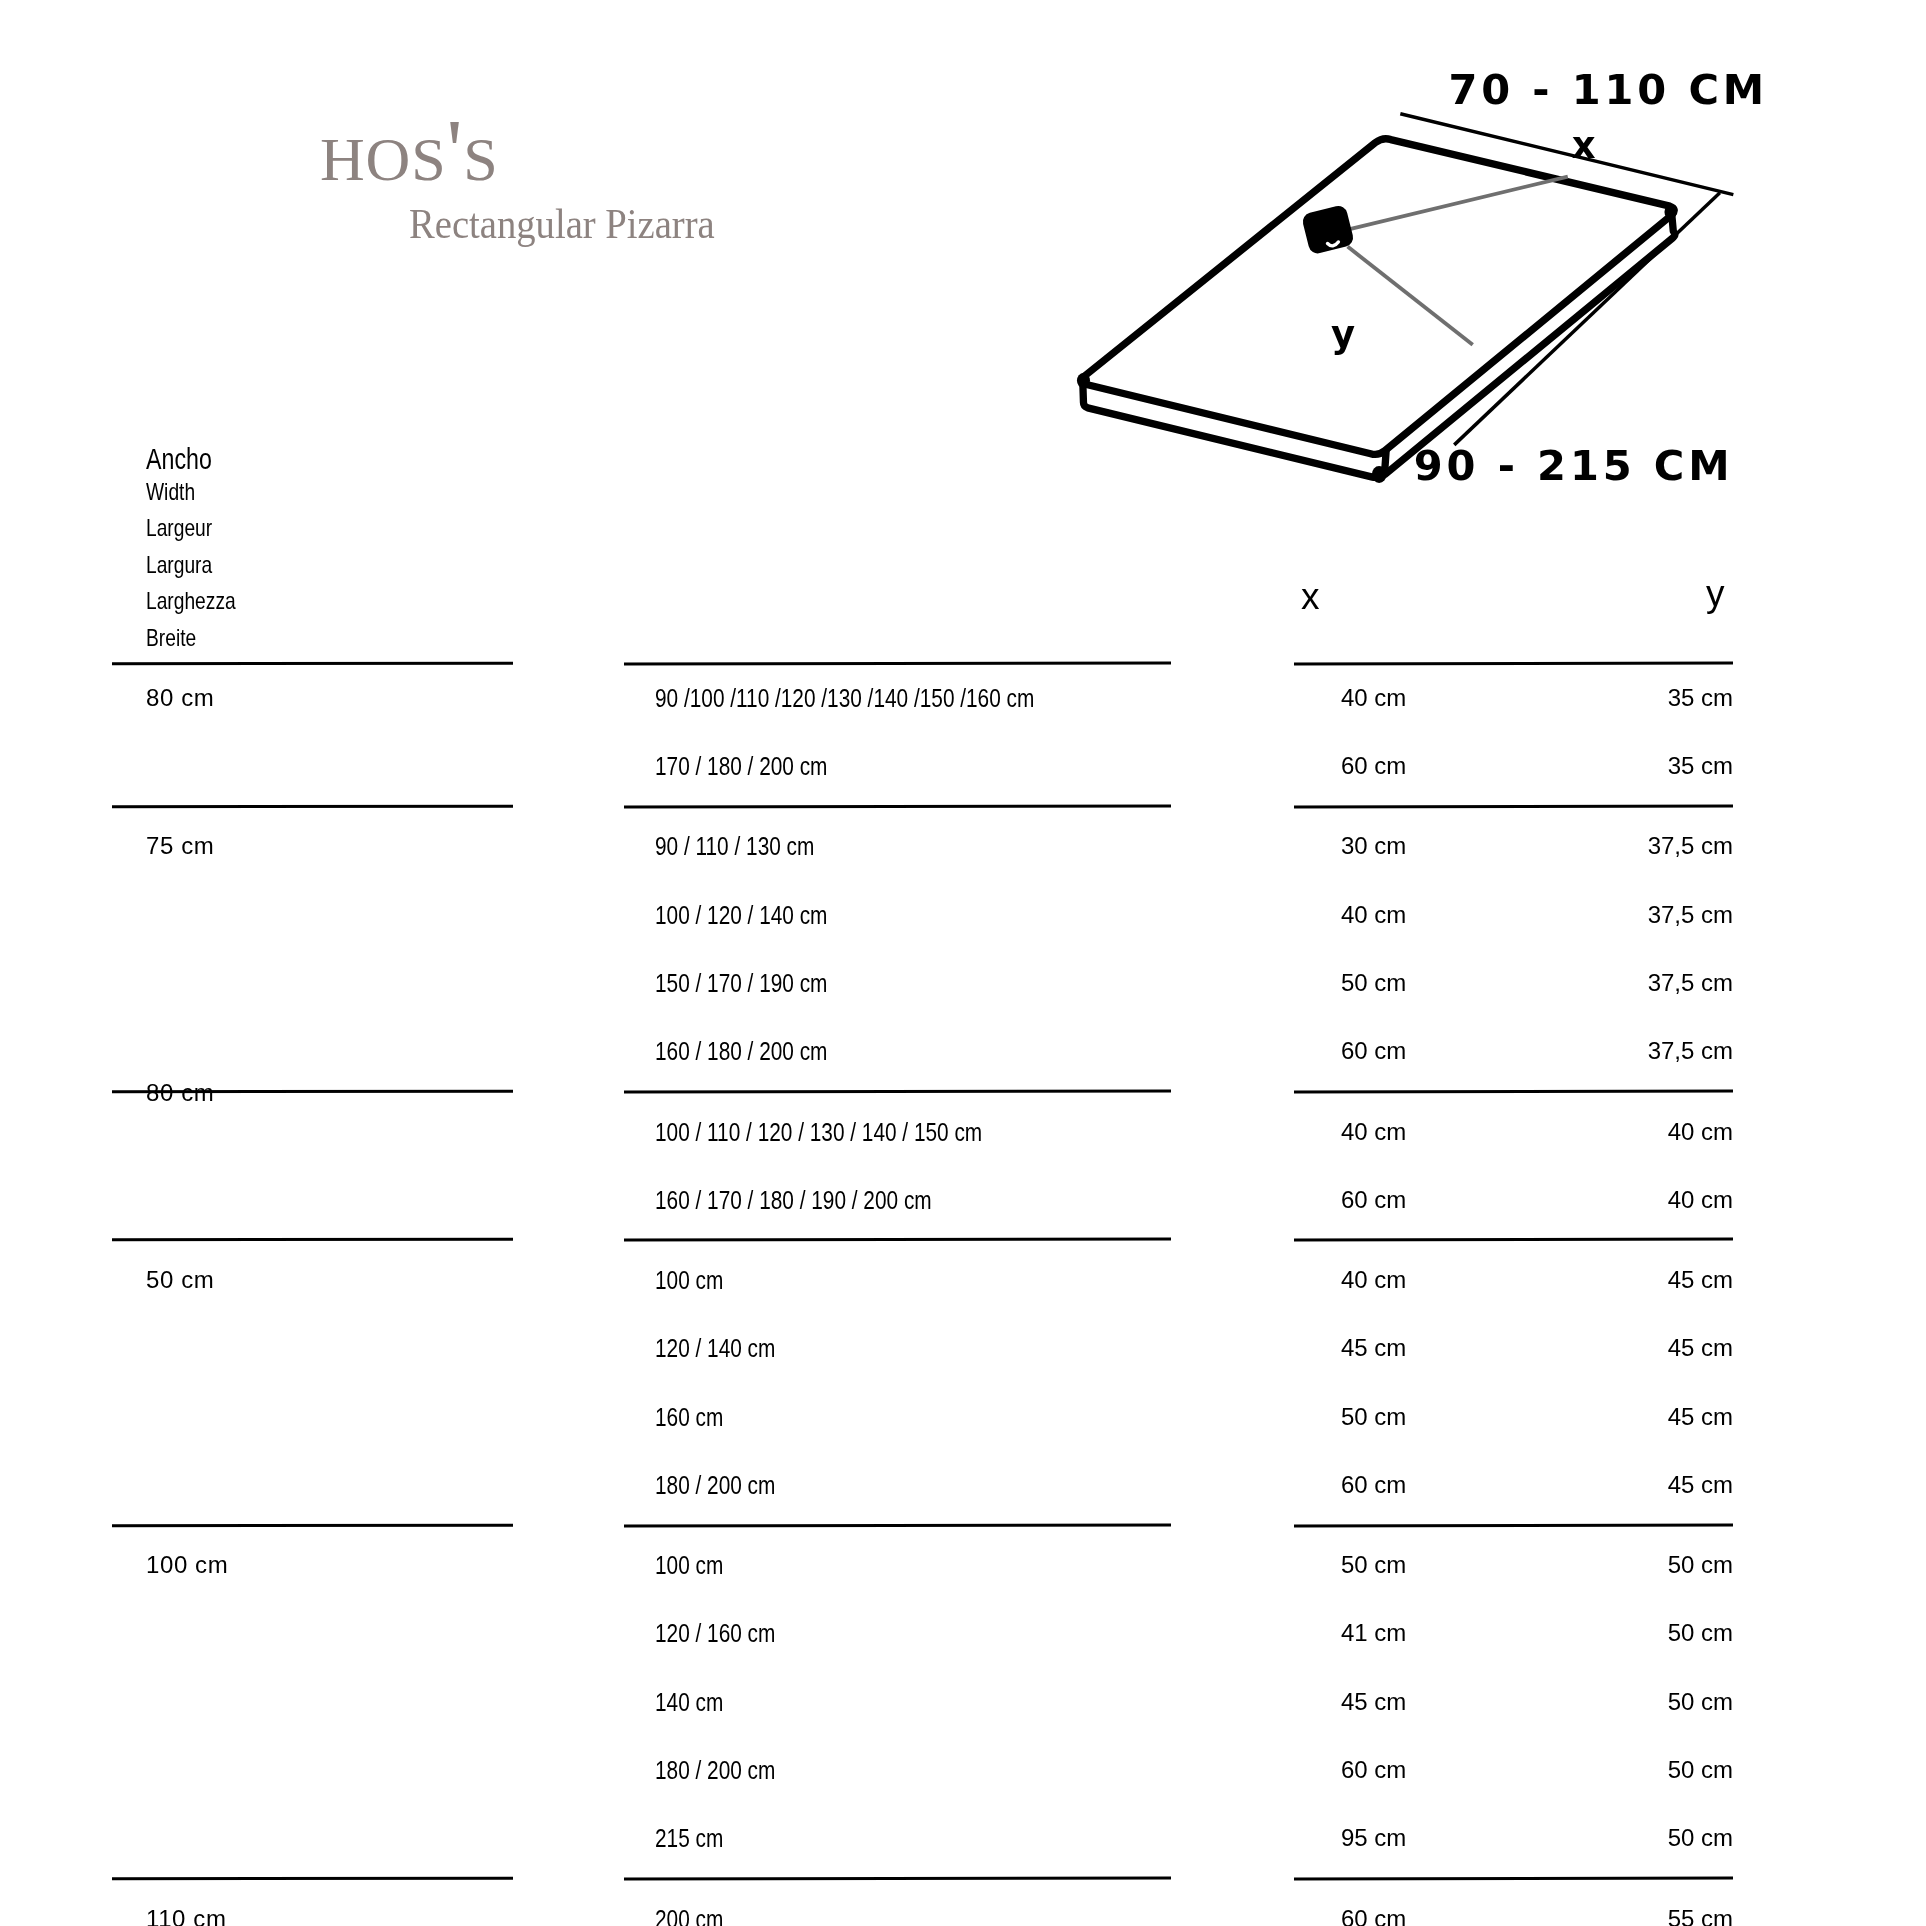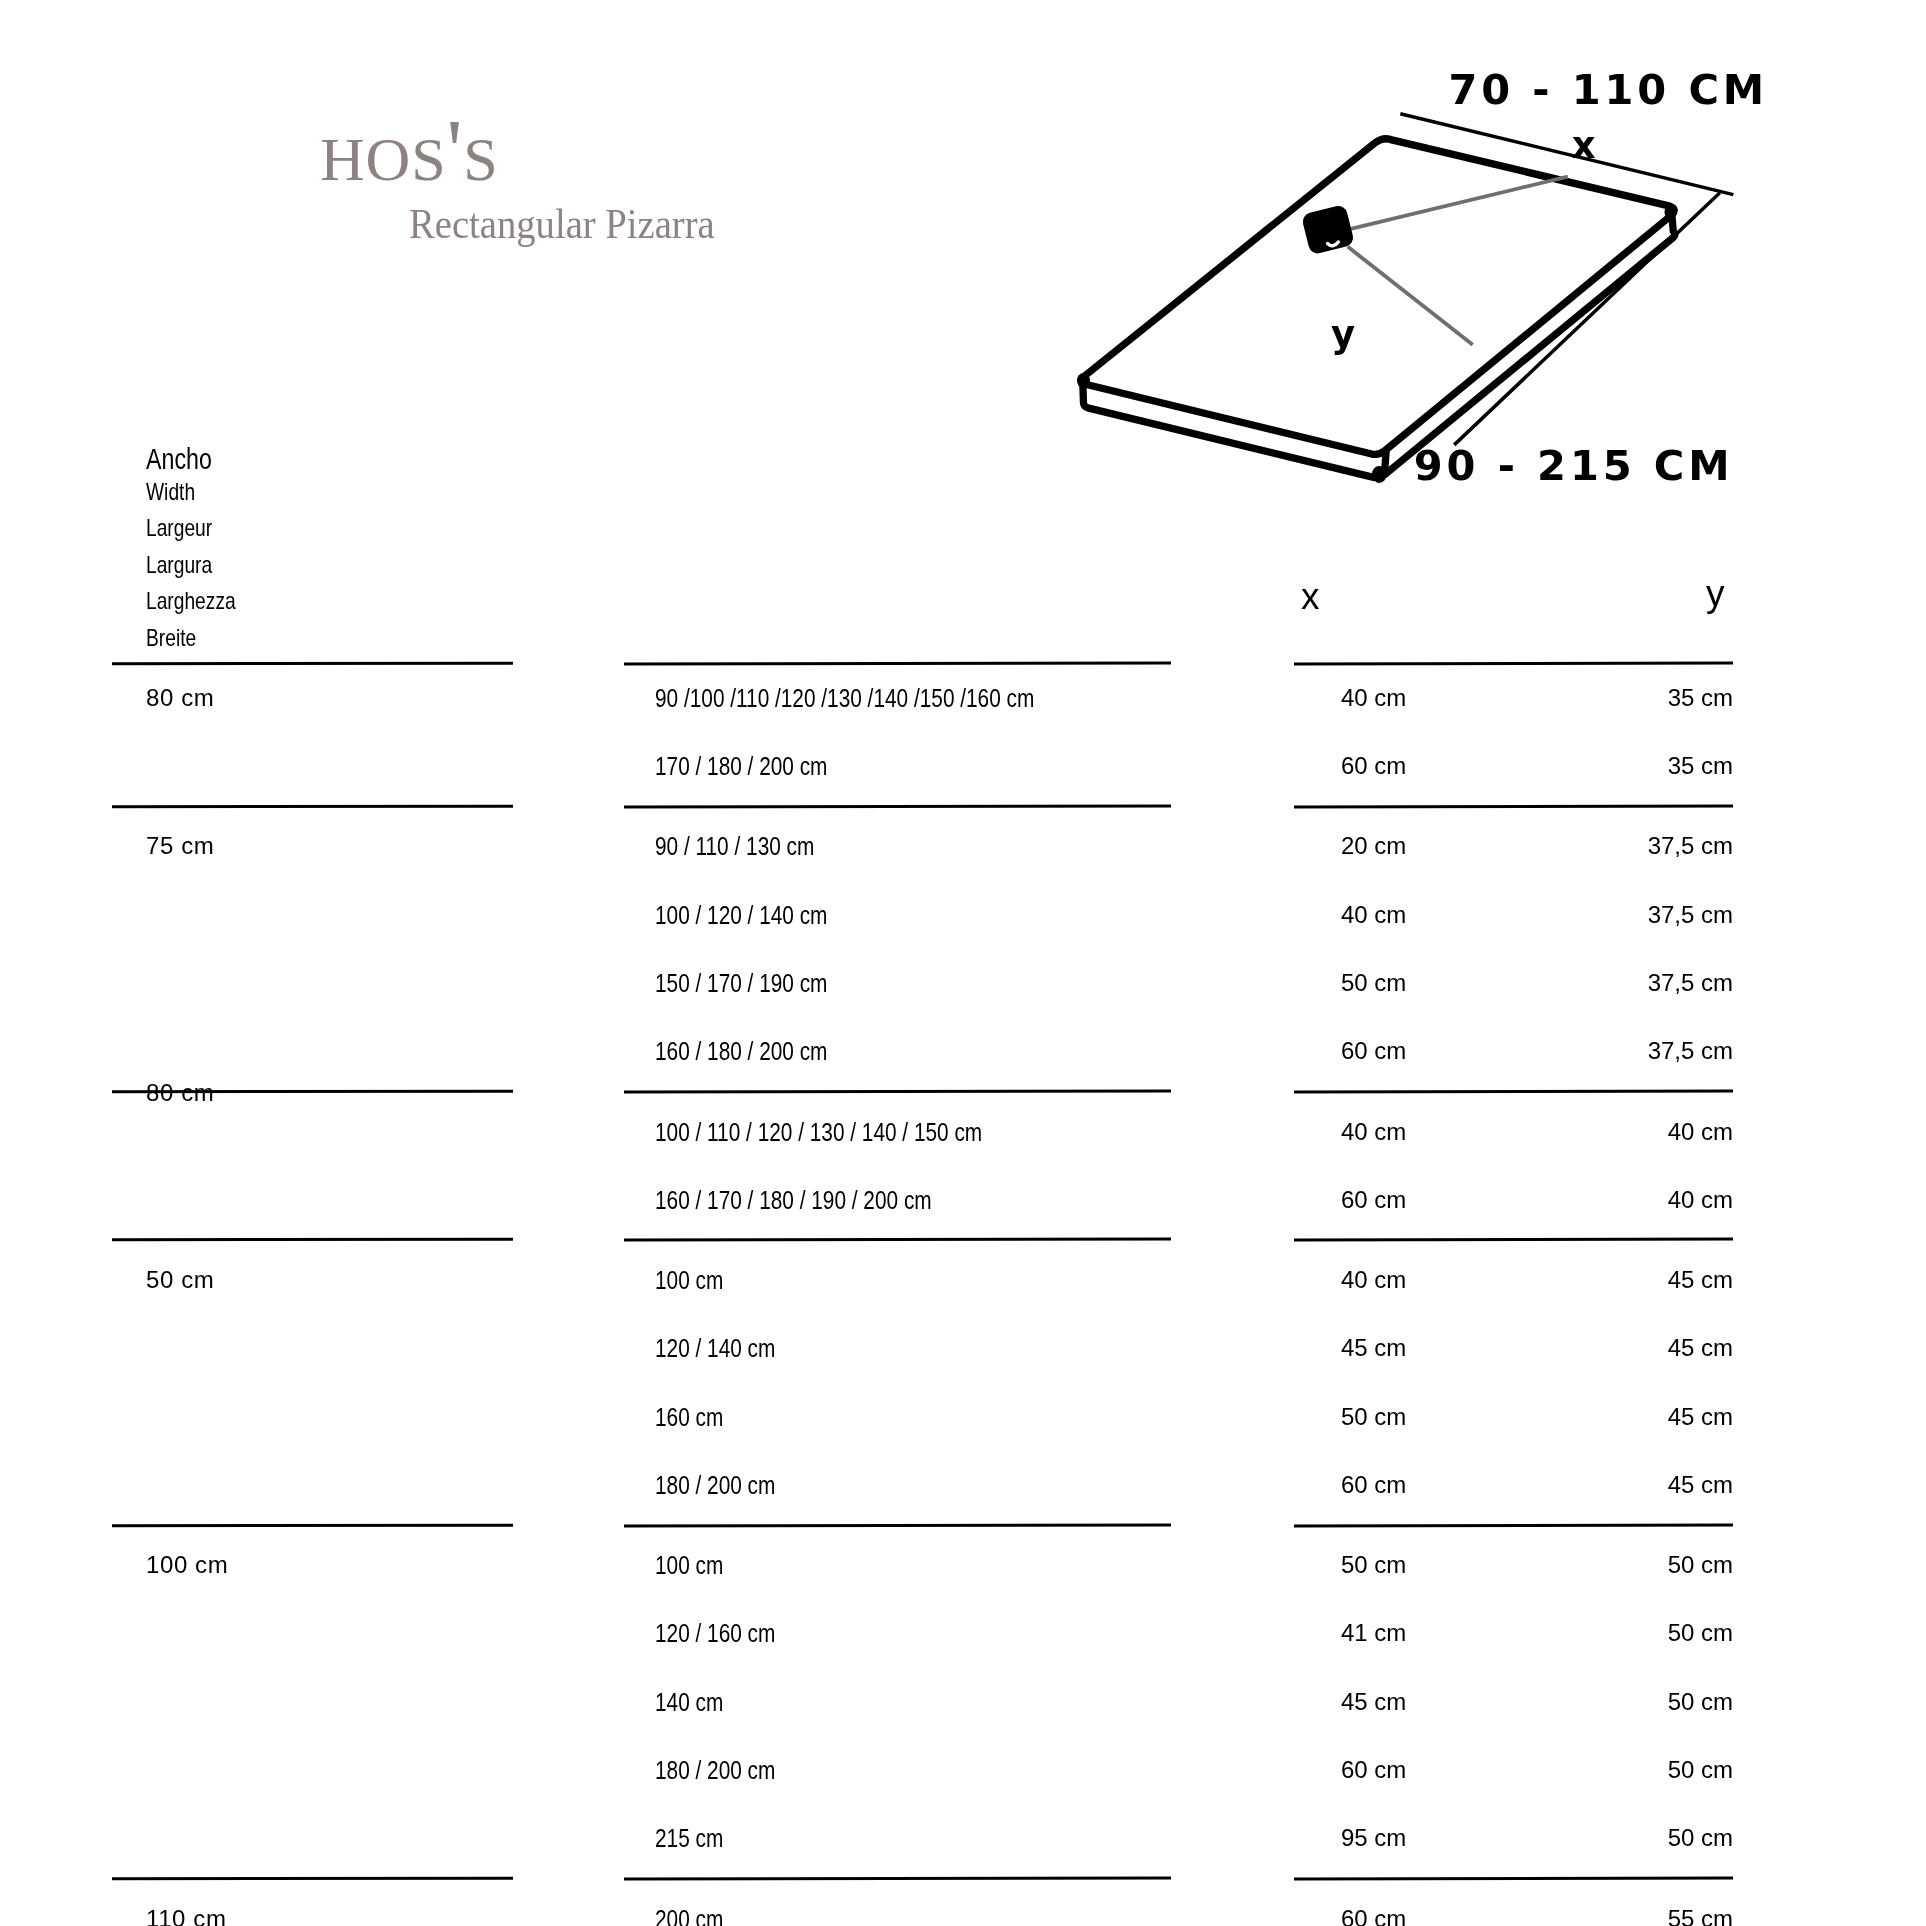--- a/index.html
+++ b/index.html
@@ -192,21 +192,21 @@
       <div class="cell xy-val" style="left: 1341px; top: 684px;">40 cm</div>
       <div class="cell xy-val right" style="right: 193px; top: 684px;">35 cm</div>
       <div class="cell largo-val" style="left: 655px; top: 752px;">170 / 180 / 200 cm</div>
       <div class="cell xy-val" style="left: 1341px; top: 752px;">60 cm</div>
       <div class="cell xy-val right" style="right: 193px; top: 752px;">35 cm</div>
       <div class="rule skew" style="left: 112px; top: 805px; width: 401px;"></div>
       <div class="rule skew" style="left: 624px; top: 805px; width: 547px;"></div>
       <div class="rule skew" style="left: 1294px; top: 805px; width: 439px;"></div>
       <div class="cell ancho-val" style="left: 146px; top: 832px;">75 cm</div>
       <div class="cell largo-val" style="left: 655px; top: 832px;">90 / 110 / 130 cm</div>
-      <div class="cell xy-val" style="left: 1341px; top: 832px;">20 cm</div>
+      <div class="cell xy-val" style="left: 1341px; top: 832px;">30 cm</div>
       <div class="cell xy-val right" style="right: 193px; top: 832px;">37,5 cm</div>
       <div class="cell largo-val" style="left: 655px; top: 901px;">100 / 120 / 140 cm</div>
       <div class="cell xy-val" style="left: 1341px; top: 901px;">40 cm</div>
       <div class="cell xy-val right" style="right: 193px; top: 901px;">37,5 cm</div>
       <div class="cell largo-val" style="left: 655px; top: 969px;">150 / 170 / 190 cm</div>
       <div class="cell xy-val" style="left: 1341px; top: 969px;">50 cm</div>
       <div class="cell xy-val right" style="right: 193px; top: 969px;">37,5 cm</div>
       <div class="cell largo-val" style="left: 655px; top: 1037px;">160 / 180 / 200 cm</div>
       <div class="cell xy-val" style="left: 1341px; top: 1037px;">60 cm</div>
       <div class="cell xy-val right" style="right: 193px; top: 1037px;">37,5 cm</div>

